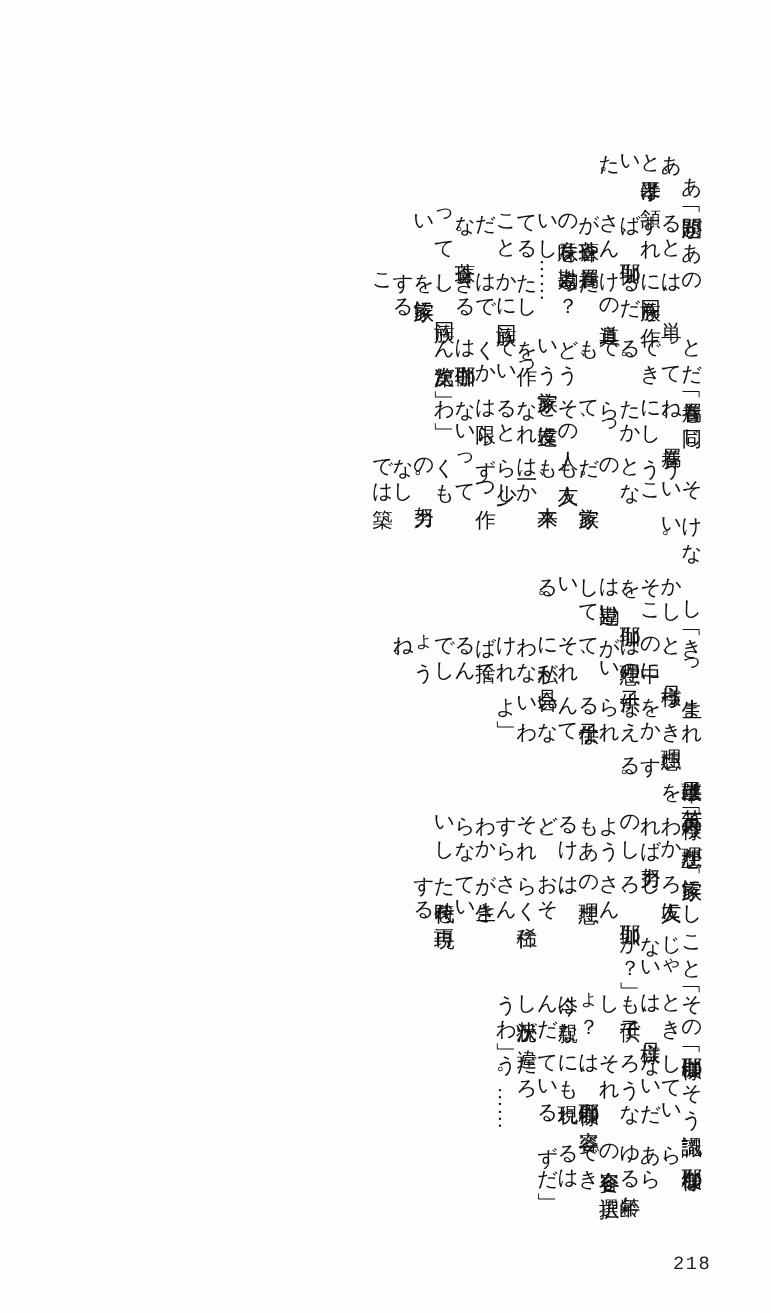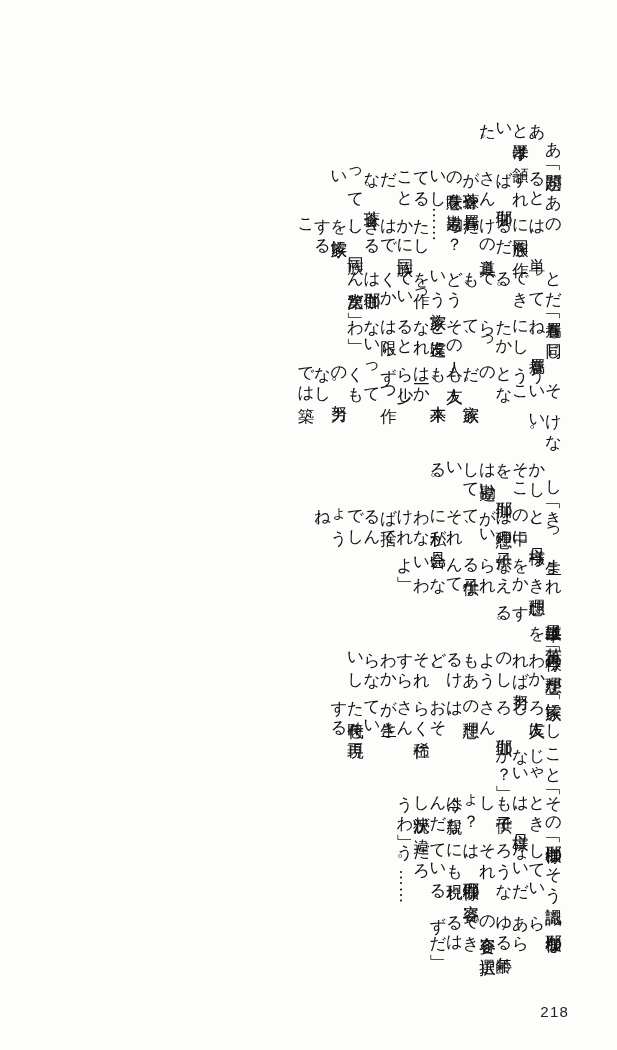--- a/index.html
+++ b/index.html
@@ -50,21 +50,21 @@
     font-size: 16.5px;
     line-height: 1.0;
   }
   .page-number {
     position: absolute;
     right: 48px;
     bottom: 30px;
     font-size: 15px;
     letter-spacing: 0.08em;
     color: #222;
-    font-family: Liberation Sans, sans-serif;
+    font-family: Liberation Mono, monospace;
   }
 </style>
 </head>
 <body>
 
 <div class="page">
 
   <div class="text-body">
     <div class="col">　ああ、と孝平は頷いた。</div>
     <div class="col">「問題があるとすれば、伽耶さんが蒼珠や眷属の意味を勘違いしてることだな。蒼珠ってい</div>

